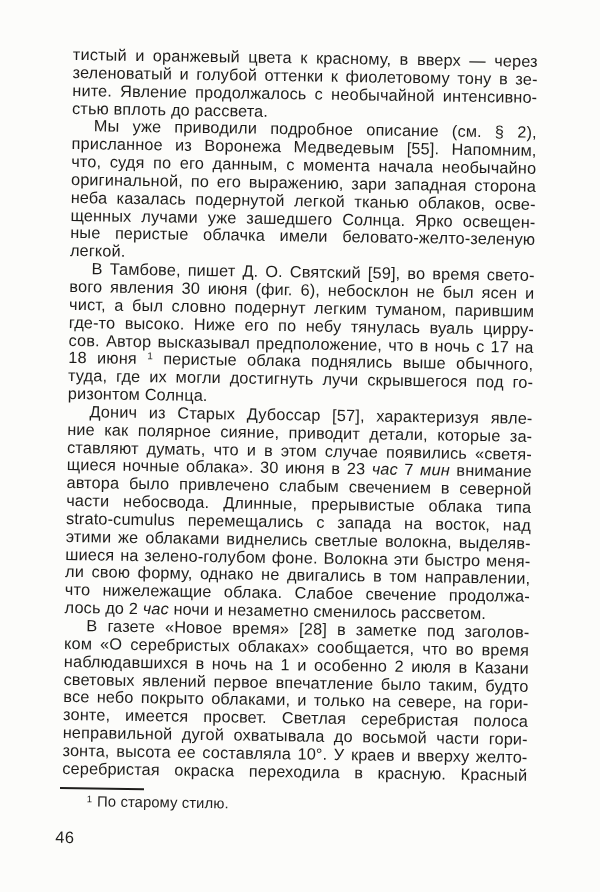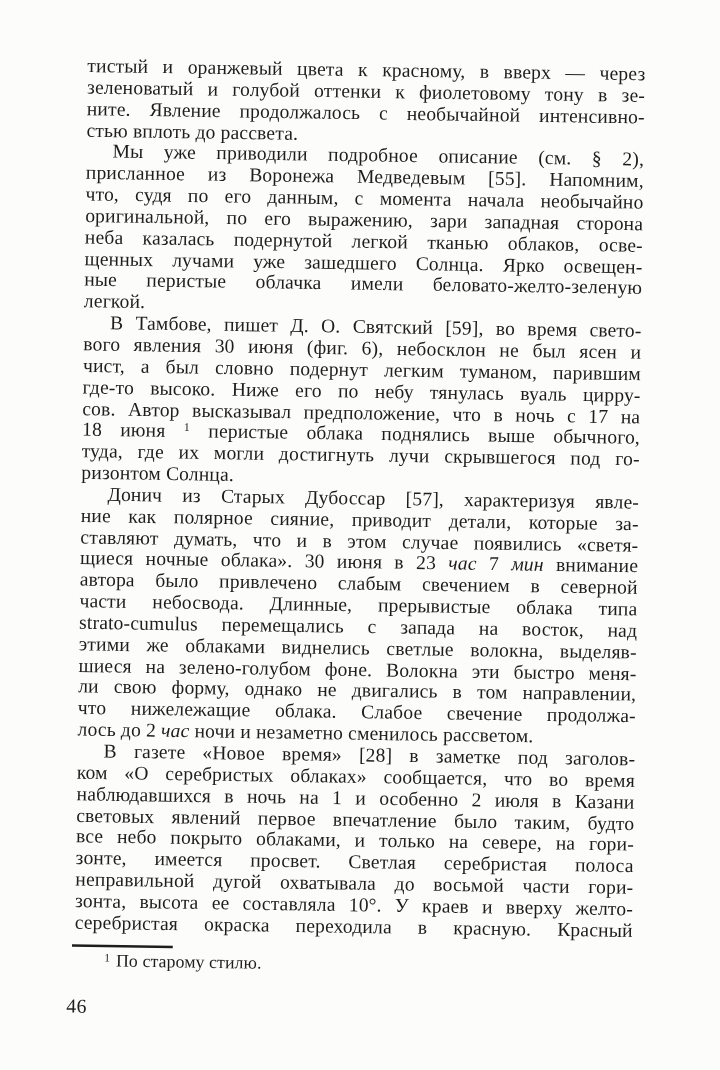--- a/index.html
+++ b/index.html
@@ -5,21 +5,21 @@
   html, body {
     margin: 0;
     padding: 0;
     background: #ffffff;
   }
   .page {
     position: relative;
     width: 600px;
     height: 892px;
     overflow: hidden;
-    font-family: Liberation Serif, serif;
+    font-family: Liberation Sans, sans-serif;
   }
   .text-block {
     position: absolute;
     left: 73px;
     top: 46px;
     width: 465px;
     transform: rotate(0.85deg);
     transform-origin: 0 0;
   }
   .line {

